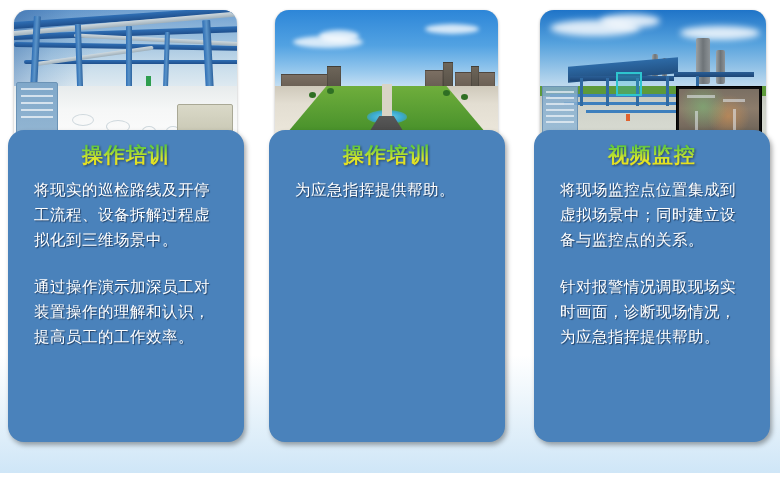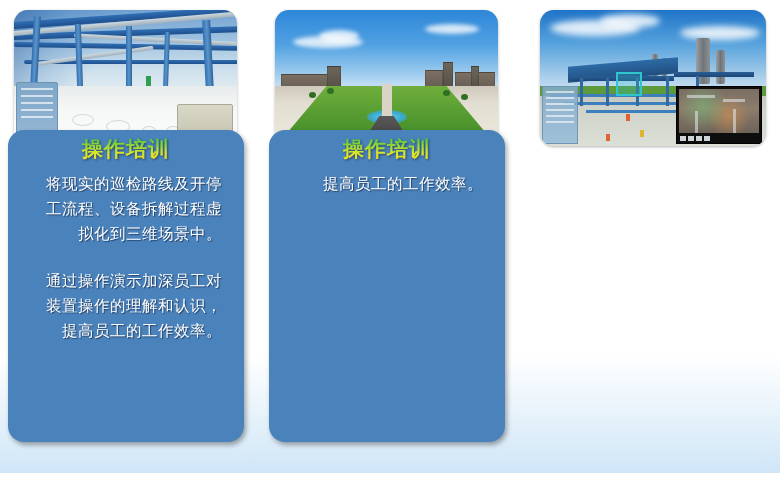--- a/index.html
+++ b/index.html
@@ -250,21 +250,21 @@
 
   
   .panel {
     position: relative;
     margin-top: -16px;
     width: 236px;
     min-height: 310px;
     background: #4a82bb;
     border-radius: 16px;
     box-shadow: 2px 3px 5px rgba(0,0,0,.35);
-    padding: 4px 0 16px 0;
+    padding: 10px 0 16px 0;
   }
   .card.c0 .panel { min-height: 312px; }
   .card.c1 .panel { min-height: 312px; }
   .card.c2 .panel { min-height: 312px; }
 
   .card-title {
     text-align: center;
     font-size: 21px;
     font-weight: bold;
     letter-spacing: 1px;
@@ -273,21 +273,20 @@
     -webkit-background-clip: text;
     background-clip: text;
     color: transparent;
     -webkit-text-fill-color: transparent;
     filter: drop-shadow(1px 1px 1px rgba(0,0,0,.45));
     margin-bottom: 8px;
   }
 
   .card-body {
     padding: 0 22px 0 26px;
-    text-align: right;
   }
   .para {
     color: #ffffff;
     font-size: 15.5px;
     line-height: 25px;
     letter-spacing: .5px;
     text-shadow: 1px 1px 1px rgba(20,40,70,.75);
     margin-bottom: 22px;
   }
   .para:last-child { margin-bottom: 0; }
@@ -381,21 +380,21 @@
         <div class="s2-shrub" style="left:34px;  bottom:48px;"></div>
         <div class="s2-shrub" style="left:52px;  bottom:52px;"></div>
         <div class="s2-shrub" style="left:168px; bottom:50px;"></div>
         <div class="s2-shrub" style="left:186px; bottom:46px;"></div>
       </div>
     </div>
 
     <div class="panel">
       <div class="card-title">操作培训</div>
       <div class="card-body">
-        <p class="para">提高员工的工作效率。</p>
+        <p class="para">为应急指挥提供帮助。</p>
       </div>
     </div>
   </div>
 
   <div class="card c2">
 
     <div class="thumb">
       <div class="scene">
         <div class="s3-sky"></div>
 
@@ -451,15 +450,22 @@
           <div class="ctrl">
             <b></b>
             <b></b>
             <b></b>
             <b></b>
           </div>
         </div>
       </div>
     </div>
 
+    <div class="panel">
+      <div class="card-title">视频监控</div>
+      <div class="card-body">
+        <p class="para">将现场监控点位置集成到虚拟场景中；同时建立设备与监控点的关系。</p>
+        <p class="para">针对报警情况调取现场实时画面，诊断现场情况，为应急指挥提供帮助。</p>
+      </div>
+    </div>
   </div>
 
 </div>
 
 </body></html>

